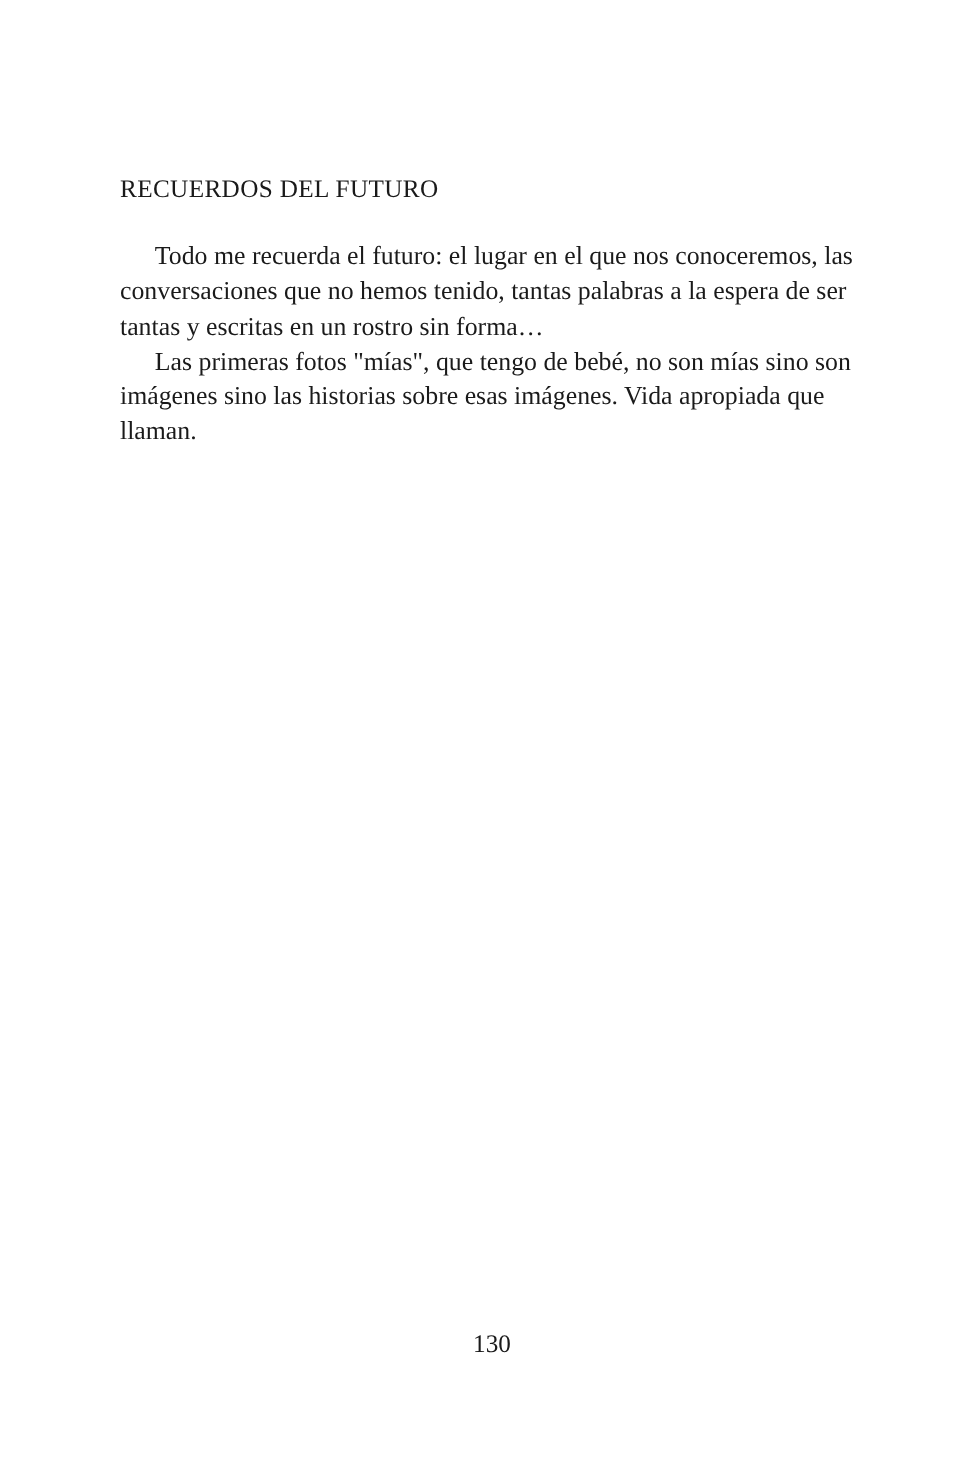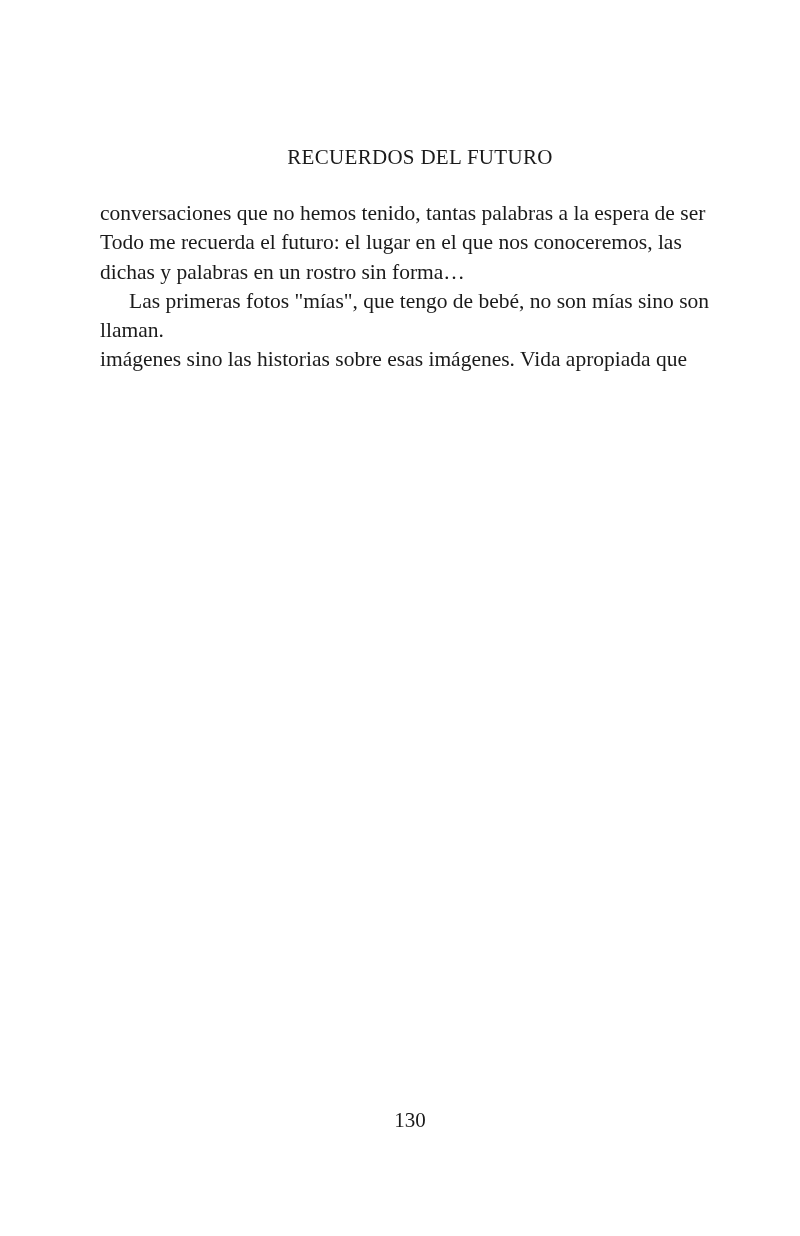--- a/index.html
+++ b/index.html
@@ -20,21 +20,20 @@
       left: 0; top: 0;
       width: 800px;
       height: 1236px;
       background: #ffffff;
     }
     .title {
       position: absolute;
       left: 100px;
       width: 640px;
       top: 143px;
-      text-align: center;
       font-size: 21px;
       letter-spacing: 0.3px;
       line-height: 28px;
       margin: 0;
       font-weight: normal;
     }
     .body-text {
       position: absolute;
       left: 100px;
       width: 624px;
@@ -63,25 +62,25 @@
     }
   </style>
 </head>
 <body>
 
 <div class="page">
   <h1 class="title">RECUERDOS DEL FUTURO</h1>
 
   <div class="body-text">
     <p class="para">
+      <span class="line">Todo me recuerda el futuro: el lugar en el que nos conoceremos, las</span>
       <span class="line" style="text-indent:0">conversaciones que no hemos tenido, tantas palabras a la espera de ser</span>
-      <span class="line">Todo me recuerda el futuro: el lugar en el que nos conoceremos, las</span>
-      <span class="line" style="text-indent:0">dichas y palabras en un rostro sin forma…</span>
+      <span class="line" style="text-indent:0">tantas y escritas en un rostro sin forma…</span>
     </p>
     <p class="para">
       <span class="line">Las primeras fotos "mías", que tengo de bebé, no son mías sino son</span>
+      <span class="line" style="text-indent:0">imágenes sino las historias sobre esas imágenes. Vida apropiada que</span>
       <span class="line" style="text-indent:0">llaman.</span>
-      <span class="line" style="text-indent:0">imágenes sino las historias sobre esas imágenes. Vida apropiada que</span>
     </p>
   </div>
 
   <div class="page-number">130</div>
 </div>
 
 </body></html>

